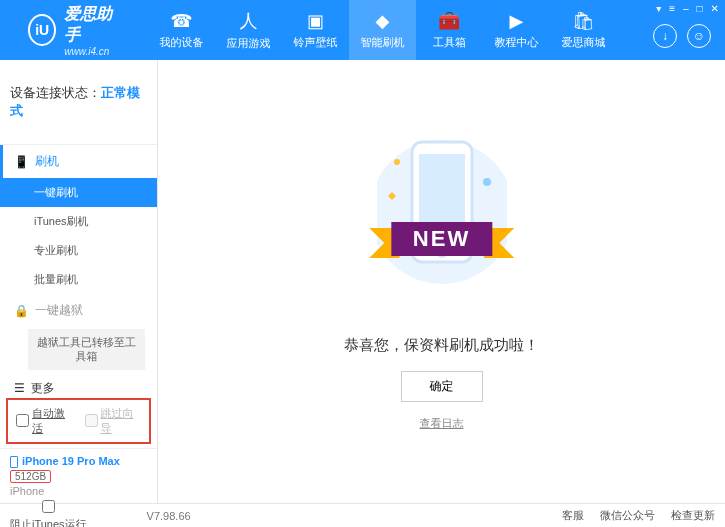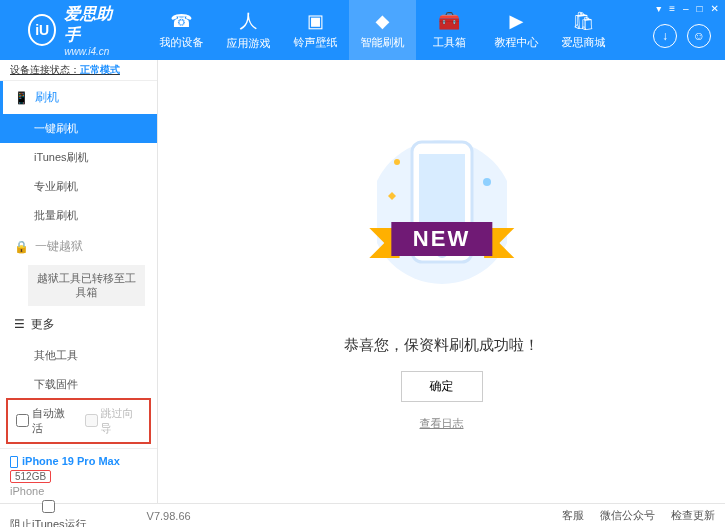--- a/index.html
+++ b/index.html
@@ -15,31 +15,31 @@
 .nav-item { width: 67px; display: flex; flex-direction: column; align-items: center; justify-content: center; cursor: pointer; font-size: 11px; }
 .nav-item.active { background: #4ba6ff; }
 .nav-item .icon { font-size: 18px; margin-bottom: 3px; }
 .window-controls { position: absolute; top: 3px; right: 6px; display: flex; gap: 8px; font-size: 10px; }
 .window-controls span { cursor: pointer; }
 .header-right-icons { position: absolute; right: 14px; bottom: 12px; display: flex; gap: 10px; }
 .circle-btn { width: 24px; height: 24px; border: 1.5px solid #fff; border-radius: 50%; display: flex; align-items: center; justify-content: center; cursor: pointer; font-size: 12px; }
 
 .body-area { display: flex; height: 443px; }
 .sidebar { width: 158px; border-right: 1px solid #e5e5e5; display: flex; flex-direction: column; }
-.status-bar { padding: 3px 10px; font-size: 10px; color: #333; border-bottom: 1px solid #eee; text-decoration: underline; }
+.status-bar { padding: 24px 10px; font-size: 13px; color: #333; border-bottom: 1px solid #eee; }
 .status-bar .mode { color: #1e90ff; font-weight: bold; }
 .menu { flex: 1; overflow: auto; }
 .menu-section { padding: 8px 14px; font-size: 12px; color: #333; display: flex; align-items: center; gap: 6px; }
 .menu-section.blue { color: #1e90ff; border-left: 3px solid #1e90ff; padding-left: 11px; }
 .menu-section.gray { color: #999; }
 .menu-sub { padding: 7px 10px 7px 34px; font-size: 11px; color: #555; cursor: pointer; }
 .menu-sub.active { background: #1e90ff; color: #fff; }
 .menu-sub.boxed { background: #f2f2f2; color: #666; margin: 2px 12px 2px 28px; padding: 6px; text-align: center; line-height: 1.3; }
 .red-box { border: 2px solid #d43; margin: 4px 6px; padding: 6px 8px; display: flex; gap: 12px; font-size: 11px; color: #555; }
-.red-box label { display: flex; align-items: center; gap: 3px; }
+.red-box label { display: flex; align-items: center; gap: 3px; text-decoration: underline; }
 .red-box .disabled { color: #bbb; }
 .device-info { padding: 6px 10px; font-size: 11px; border-top: 1px solid #eee; }
 .device-info .name { color: #1e90ff; font-weight: bold; }
 .device-info .badge { display: inline-block; border: 1px solid #ef4444; border-radius: 2px; padding: 0 4px; font-size: 10px; color: #666; margin-top: 2px; }
 .device-info .type { color: #999; margin-top: 2px; }
 .device-info .phone-icon { display: inline-block; width: 8px; height: 12px; border: 1px solid #1e90ff; border-radius: 1px; margin-right: 4px; vertical-align: middle; }
 
 .main { flex: 1; display: flex; flex-direction: column; align-items: center; justify-content: center; position: relative; }
 .illustration { position: relative; width: 200px; height: 180px; }
 .phone-svg { position: absolute; left: 50%; top: 0; transform: translateX(-50%); }

